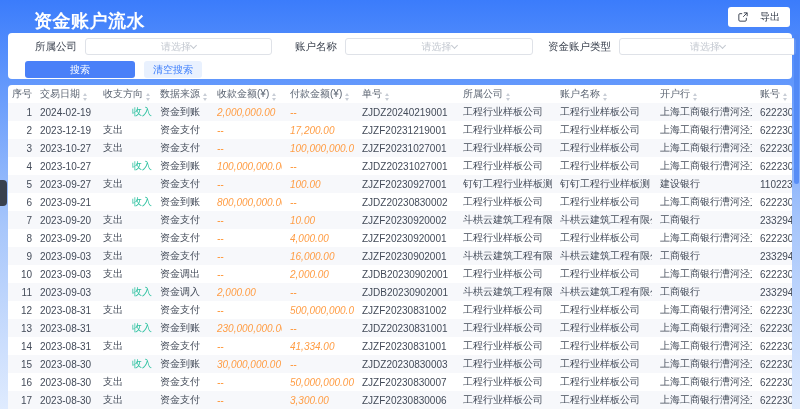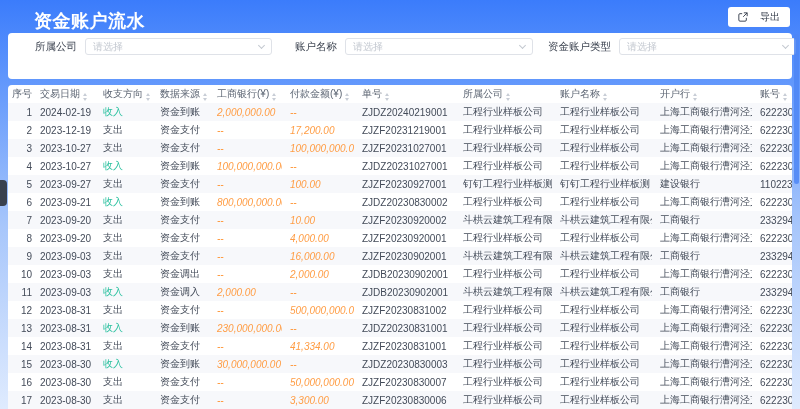--- a/index.html
+++ b/index.html
@@ -13,41 +13,41 @@
   .title { position:absolute; left:34px; top:9px; font-size:18px; font-weight:bold; color:#fff; letter-spacing:.5px; }
   .export-btn { position:absolute; right:10px; top:7px; height:20px; padding:0 10px; background:#fff; border:none;
     border-radius:3px; font-size:10px; color:#323a48; display:flex; align-items:center; gap:12px; cursor:pointer; }
   
   .filter-card { position:absolute; left:8px; right:8px; top:33px; height:46px; background:#fff; border-radius:4px; }
   .fields { display:flex; align-items:center; padding-top:5px; margin-left:27px; height:22px; }
   .fg { display:flex; align-items:center; }
   .fg2 { margin-left:23px; } .fg3 { margin-left:15px; }
   .f-label { font-size:10.5px; color:#3c4350; margin-right:8px; white-space:nowrap; }
   .select { height:17px; border:1px solid #dfe2e8; border-radius:3px; display:flex; align-items:center;
-    justify-content:space-between; padding:0 7px; background:#fff; cursor:pointer; }
+    justify-content:center; padding:0 7px; background:#fff; cursor:pointer; }
   .w1{width:187px;} .w2{width:188px;} .w3{width:177px;}
   .ph { font-size:10px; color:#c3c8d0; }
   .chev { width:5px; height:5px; border-right:1.2px solid #c3c8d0; border-bottom:1.2px solid #c3c8d0;
     transform:rotate(45deg); margin-top:-3px; }
   .btn-row { margin:6px 0 0 17px; display:flex; gap:9px; }
   .btn-primary { width:110px; height:17px; background:#4a80f8; color:#fff; border:none; border-radius:3px;
     font-size:10px; cursor:pointer; }
   .btn-light { height:17px; padding:0 9px; background:#e9f1fe; color:#3e7ffc; border:none; border-radius:3px;
     font-size:10px; cursor:pointer; }
   
   .table-card { position:absolute; left:8px; right:8px; top:85px; bottom:0; background:#fff;
     border-radius:4px 4px 0 0; overflow:hidden; }
   table { border-collapse:collapse; table-layout:fixed; width:864px; }
   th,td { height:18px; padding:0 0 0 8px; font-size:10px; white-space:nowrap; overflow:hidden;
     text-align:left; font-weight:normal; }
   th { color:#5b6472; }
   td { color:#434b59; }
   th.c-seq, td.c-seq { text-align:right; padding:0; }
   tbody tr:nth-child(odd) { background:#f7f8fb; }
-  .dir-in { color:#2fc2a1; }
+  .dir-in { color:#2fc2a1;text-align:right; }
   .dir-out { color:#434b59;margin-top:35px; }
   td.amt { color:#ff9d45;font-style:italic; }
   .sort { display:inline-flex; flex-direction:column; vertical-align:1px; margin-left:3px; }
   .sort i { display:block; width:0; height:0; border-left:2.5px solid transparent; border-right:2.5px solid transparent; }
   .sort .up { border-bottom:3.5px solid #c8cdd6; margin-bottom:1.5px; }
   .sort .dn { border-top:3.5px solid #c8cdd6; }
   
   .drawer-handle { position:absolute; left:0; top:180px; width:7px; height:26px; background:#39414e;
     border-radius:0 4px 4px 0; }
   .scroll-thumb { position:absolute; right:1px; top:34px; width:5px; height:150px; background:#4d86f5;
@@ -88,20 +88,24 @@
     </div>
     <div class="fg fg3">
       <span class="f-label">资金账户类型</span>
       <div class="select w3">
         <span class="ph">请选择</span>
         <span class="chev"></span>
       </div>
     </div>
 
   </div>
+  <div class="btn-row">
+    <button class="btn-primary">搜索</button>
+    <button class="btn-light">清空搜索</button>
+  </div>
 </div>
 
 <div class="table-card">
   <table>
     <colgroup>
       <col style="width:24px">
         <col style="width:63px">
         <col style="width:57px">
         <col style="width:57px">
       <col style="width:73px">
@@ -120,21 +124,21 @@
               <i class="dn"></i>
             </span></th>
         <th><span>收支方向</span><span class="sort">
               <i class="up"></i>
               <i class="dn"></i>
             </span></th>
         <th><span>数据来源</span><span class="sort">
               <i class="up"></i>
               <i class="dn"></i>
             </span></th>
-        <th><span>工商银行(¥)</span><span class="sort">
+        <th><span>收款金额(¥)</span><span class="sort">
               <i class="up"></i>
               <i class="dn"></i>
             </span></th>
         <th><span>付款金额(¥)</span><span class="sort">
               <i class="up"></i>
               <i class="dn"></i>
             </span></th>
         <th><span>单号</span><span class="sort">
               <i class="up"></i>
               <i class="dn"></i>

